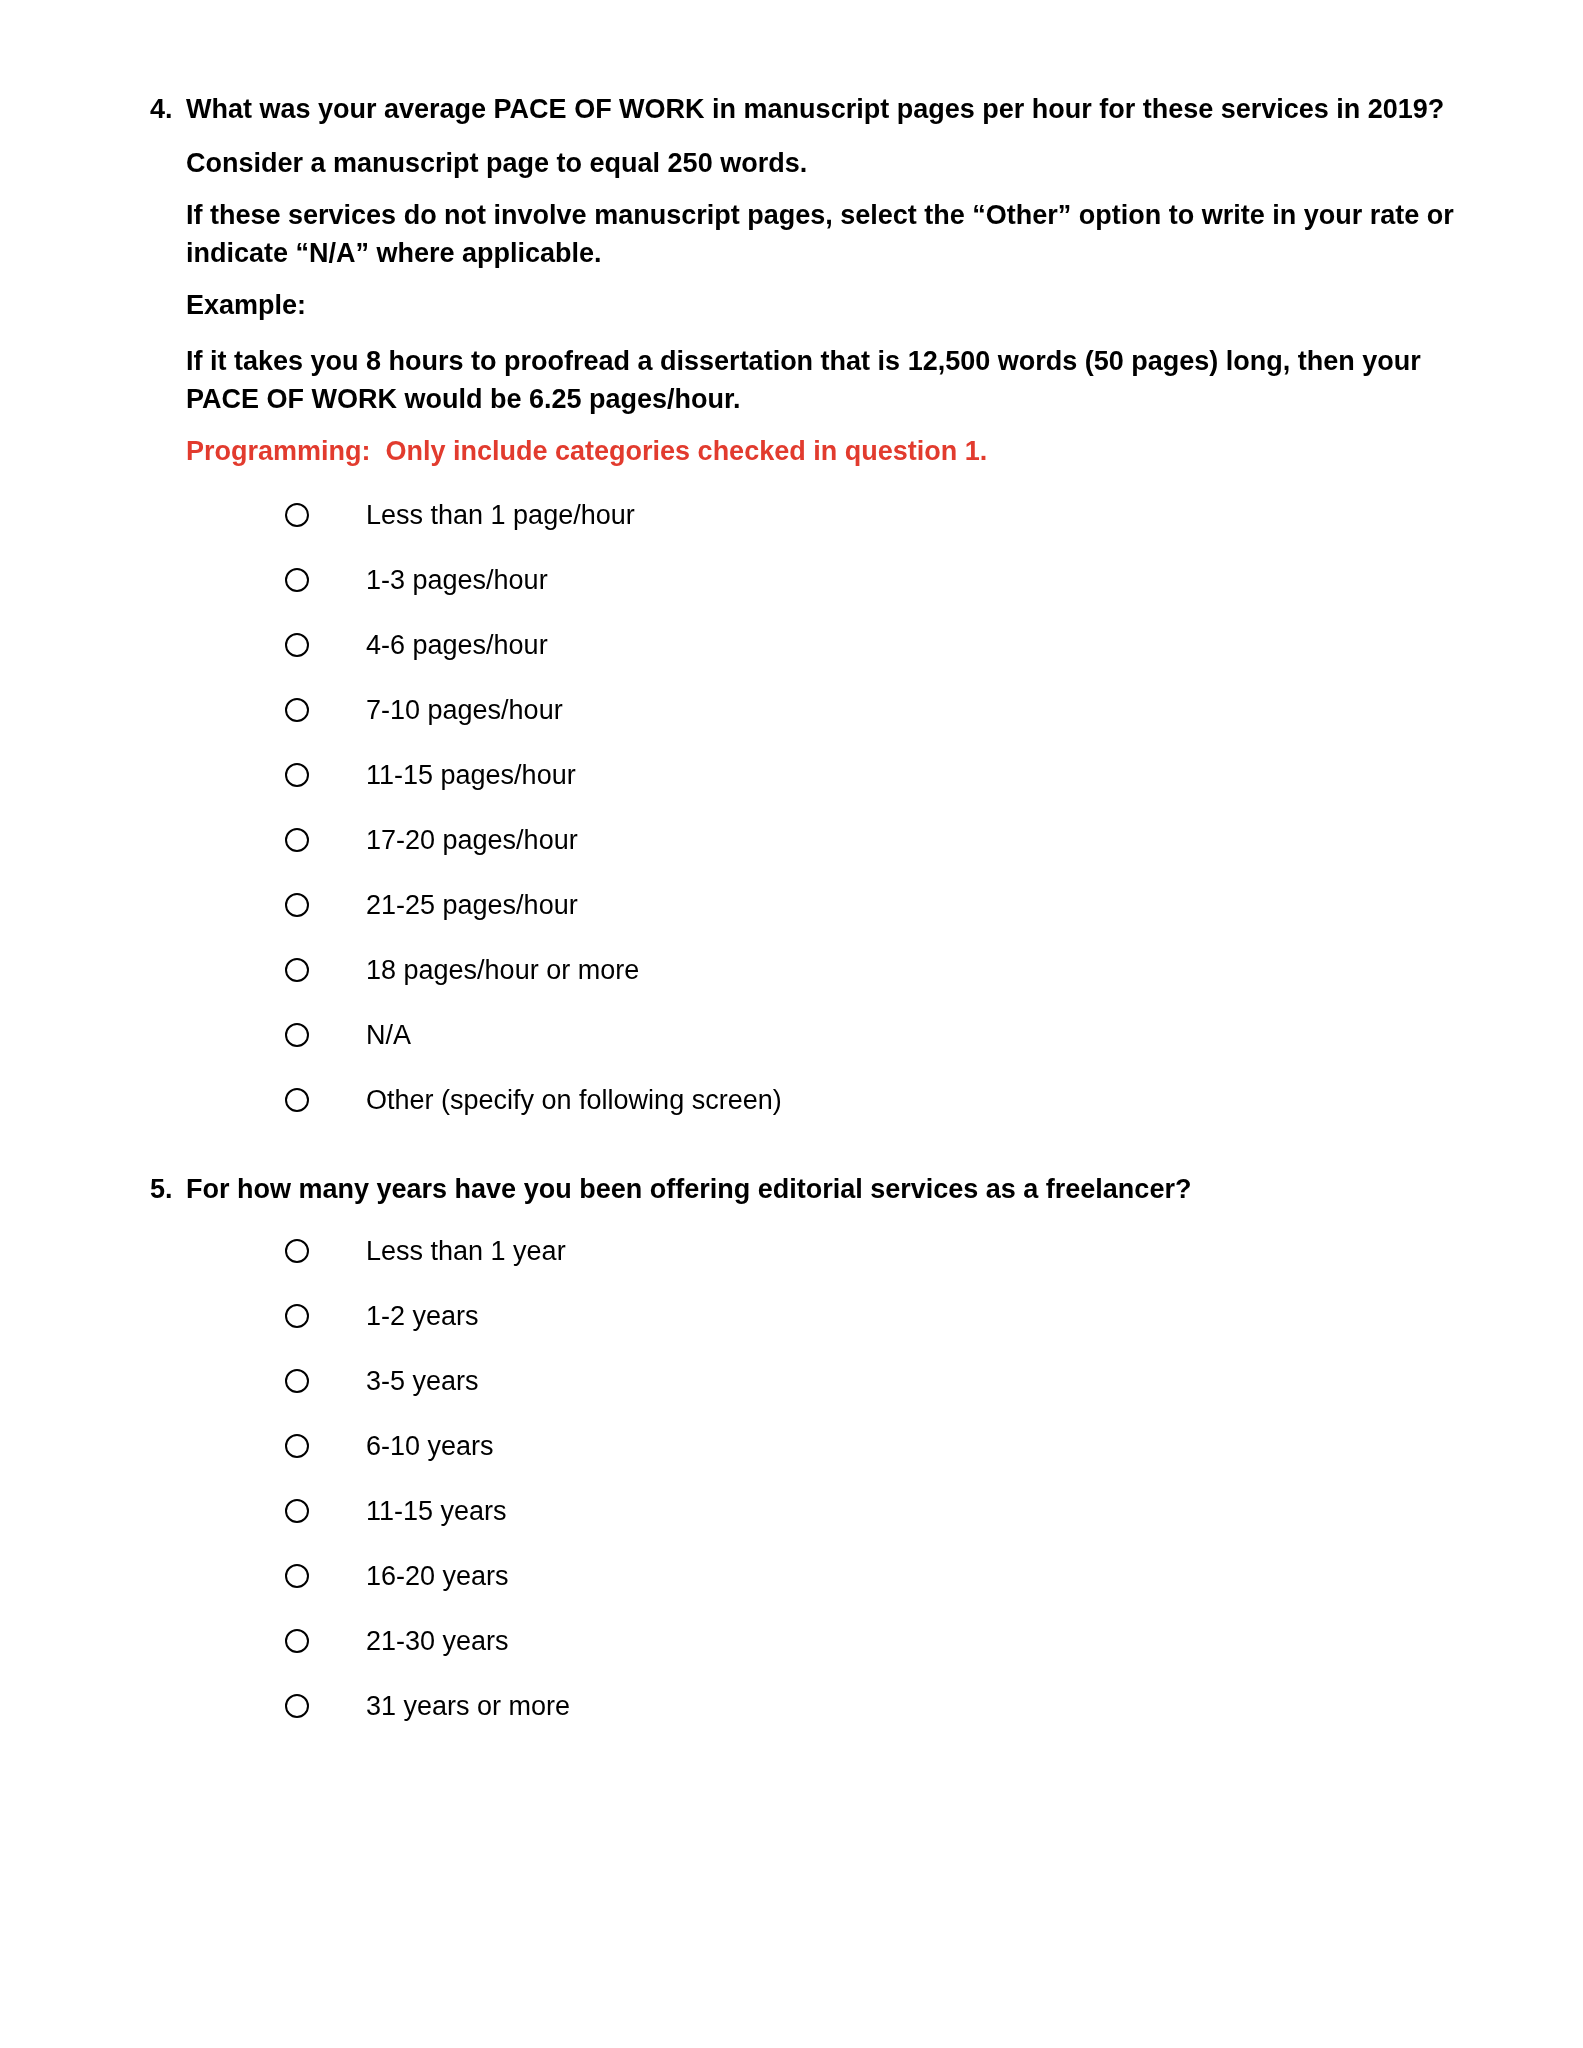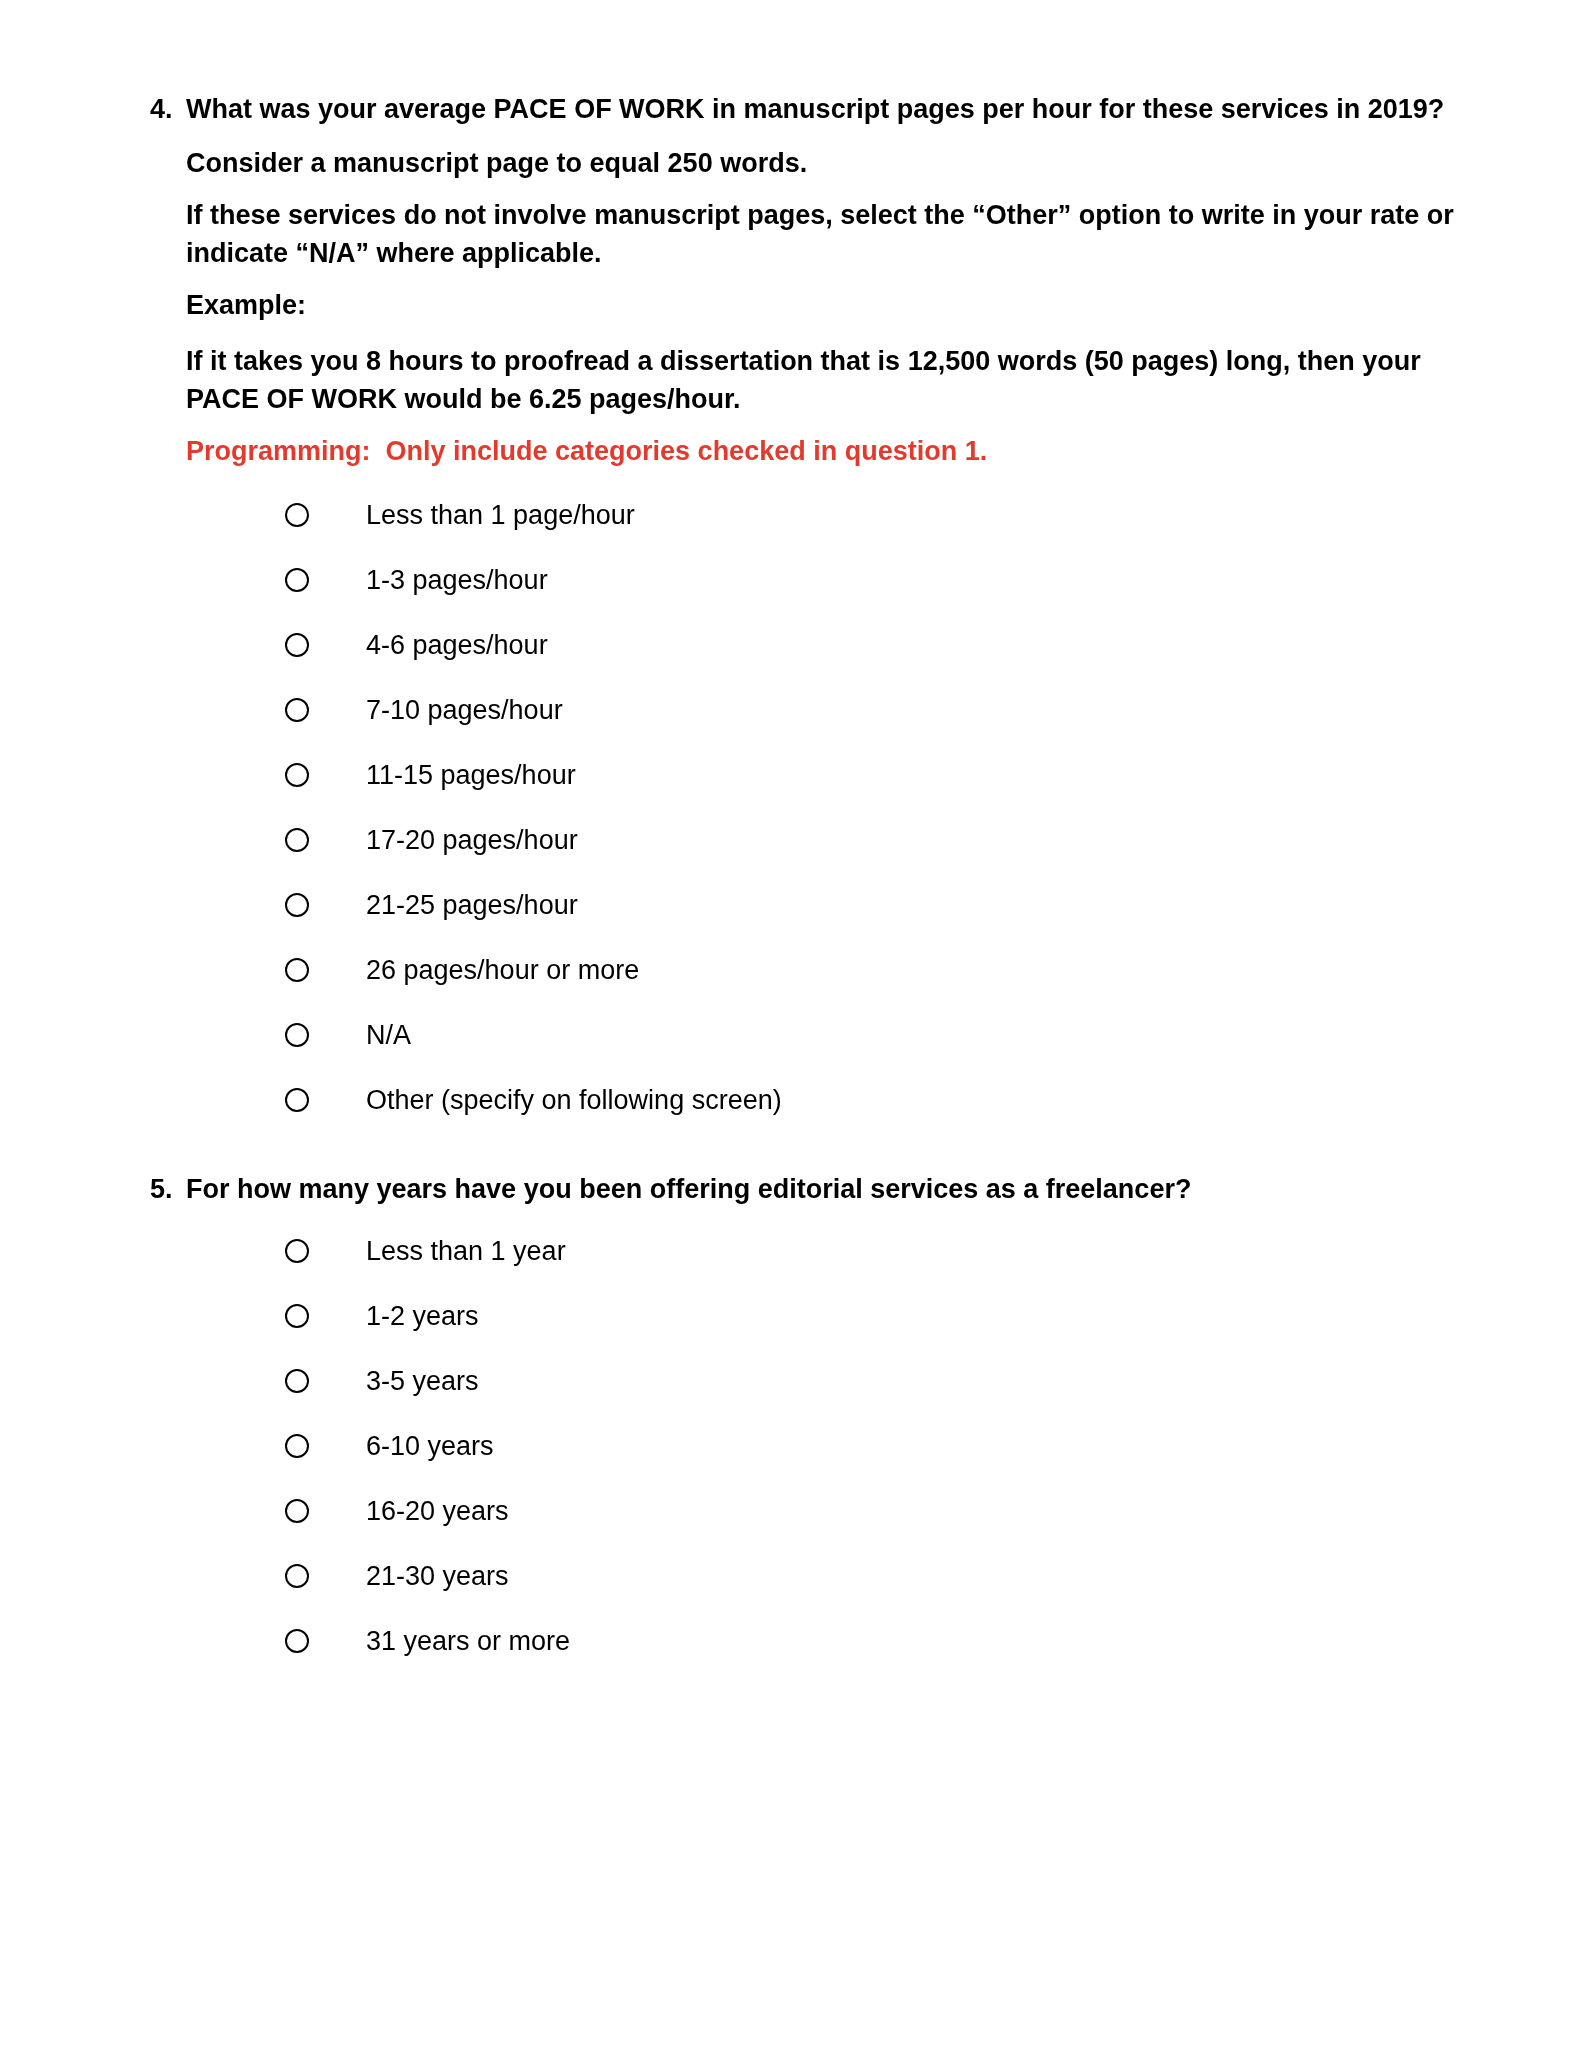--- a/index.html
+++ b/index.html
@@ -108,21 +108,21 @@
     <div class="option">
       <span class="radio"></span>
       <span class="opt-label">17-20 pages/hour</span>
     </div>
     <div class="option">
       <span class="radio"></span>
       <span class="opt-label">21-25 pages/hour</span>
     </div>
     <div class="option">
       <span class="radio"></span>
-      <span class="opt-label">26 pages/hour or more</span>
+      <span class="opt-label">18 pages/hour or more</span>
     </div>
     <div class="option">
       <span class="radio"></span>
       <span class="opt-label">N/A</span>
     </div>
     <div class="option">
       <span class="radio"></span>
       <span class="opt-label">Other (specify on following screen)</span>
     </div>
   </div>
@@ -145,20 +145,24 @@
       <div class="option">
         <span class="radio"></span>
         <span class="opt-label">3-5 years</span>
       </div>
       <div class="option">
         <span class="radio"></span>
         <span class="opt-label">6-10 years</span>
       </div>
       <div class="option">
         <span class="radio"></span>
+        <span class="opt-label">11-15 years</span>
+      </div>
+      <div class="option">
+        <span class="radio"></span>
         <span class="opt-label">16-20 years</span>
       </div>
       <div class="option">
         <span class="radio"></span>
         <span class="opt-label">21-30 years</span>
       </div>
       <div class="option">
         <span class="radio"></span>
         <span class="opt-label">31 years or more</span>
       </div>

